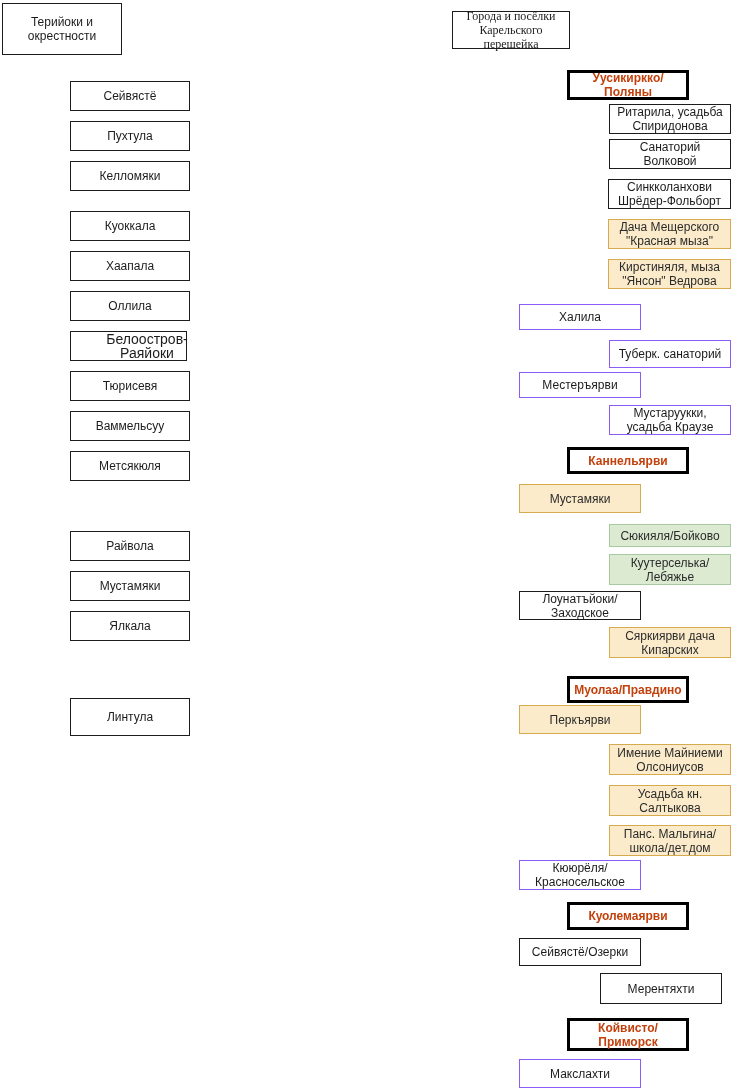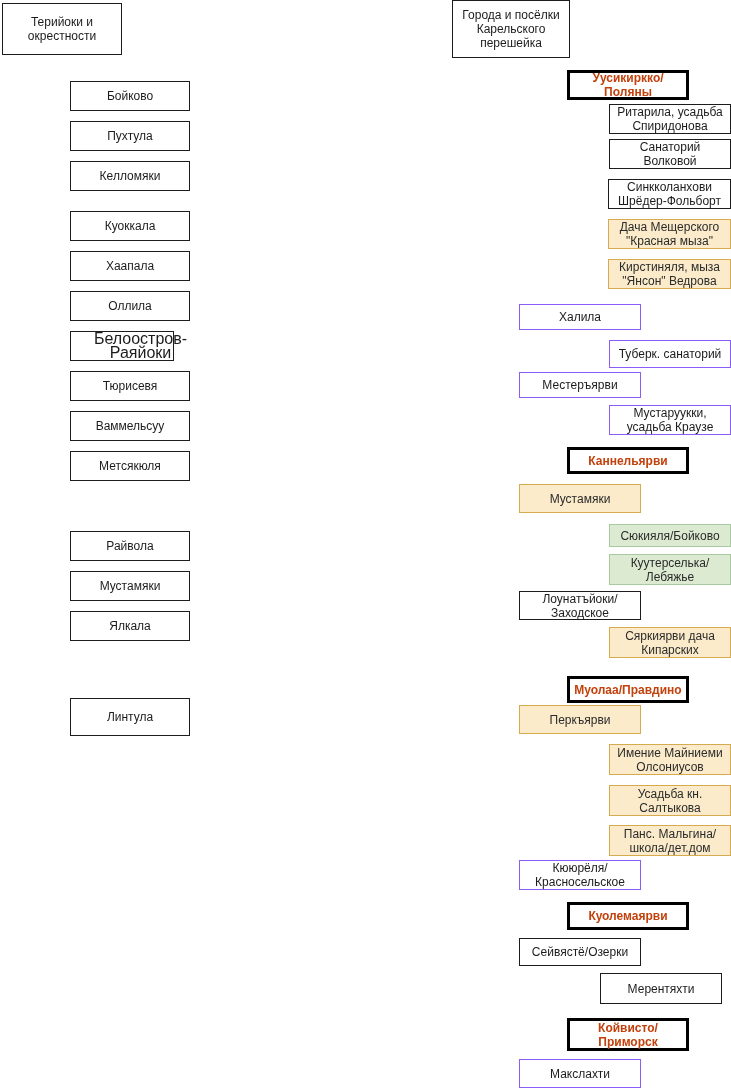--- a/index.html
+++ b/index.html
@@ -69,36 +69,36 @@
   }
 </style>
 </head>
 <body>
 
 <div id="canvas">
 
   <div class="node s-header" style="left:2px; top:3px; width:120px; height:52px;">Терийоки и
 окрестности</div>
 
-  <div class="node s-plain" style="left:70px; top:81px; width:120px; height:30px;">Бойково</div>
+  <div class="node s-plain" style="left:70px; top:81px; width:120px; height:30px;">Сейвястё</div>
   <div class="node s-plain" style="left:70px; top:121px; width:120px; height:30px;">Пухтула</div>
   <div class="node s-plain" style="left:70px; top:161px; width:120px; height:30px;">Келломяки</div>
   <div class="node s-plain" style="left:70px; top:211px; width:120px; height:30px;">Куоккала</div>
   <div class="node s-plain" style="left:70px; top:251px; width:120px; height:30px;">Хаапала</div>
   <div class="node s-plain" style="left:70px; top:291px; width:120px; height:30px;">Оллила</div>
-  <div class="node s-plain" style="left:70px; top:331px; width:104px; height:30px; font-size:16px;padding-left:40px;">Белоостров-Раяйоки</div>
+  <div class="node s-plain" style="left:70px; top:331px; width:117px; height:30px; font-size:14px;padding-left:40px;">Белоостров-Раяйоки</div>
   <div class="node s-plain" style="left:70px; top:371px; width:120px; height:30px;">Тюрисевя</div>
   <div class="node s-plain" style="left:70px; top:411px; width:120px; height:30px;">Ваммельсуу</div>
   <div class="node s-plain" style="left:70px; top:451px; width:120px; height:30px;">Метсякюля</div>
   <div class="node s-plain" style="left:70px; top:531px; width:120px; height:30px;">Райвола</div>
   <div class="node s-plain" style="left:70px; top:571px; width:120px; height:30px;">Мустамяки</div>
   <div class="node s-plain" style="left:70px; top:611px; width:120px; height:30px;">Ялкала</div>
   <div class="node s-plain" style="left:70px; top:651px; width:120px; height:38px;margin-top:47px;">Линтула</div>
 
-  <div class="node s-header" style="left:452px; top:0; width:118px; height:58px;">Города и посёлки
+  <div class="node s-header" style="left:452px; top:11px; width:118px; height:38px;font-family:Liberation Serif, serif;">Города и посёлки
 Карельского
 перешейка</div>
 
   <div class="node s-bold" style="left:519px; top:70px; width:122px; height:30px;">Уусикиркко/
 Поляны</div>
   <div class="node s-plain" style="left:609px; top:104px; width:122px; height:30px;">Ритарила, усадьба
 Спиридонова</div>
   <div class="node s-plain" style="left:609px; top:139px; width:122px; height:30px;">Санаторий
 Волковой</div>
   <div class="node s-plain" style="left:608px; top:179px; width:123px; height:30px;">Синкколанхови

